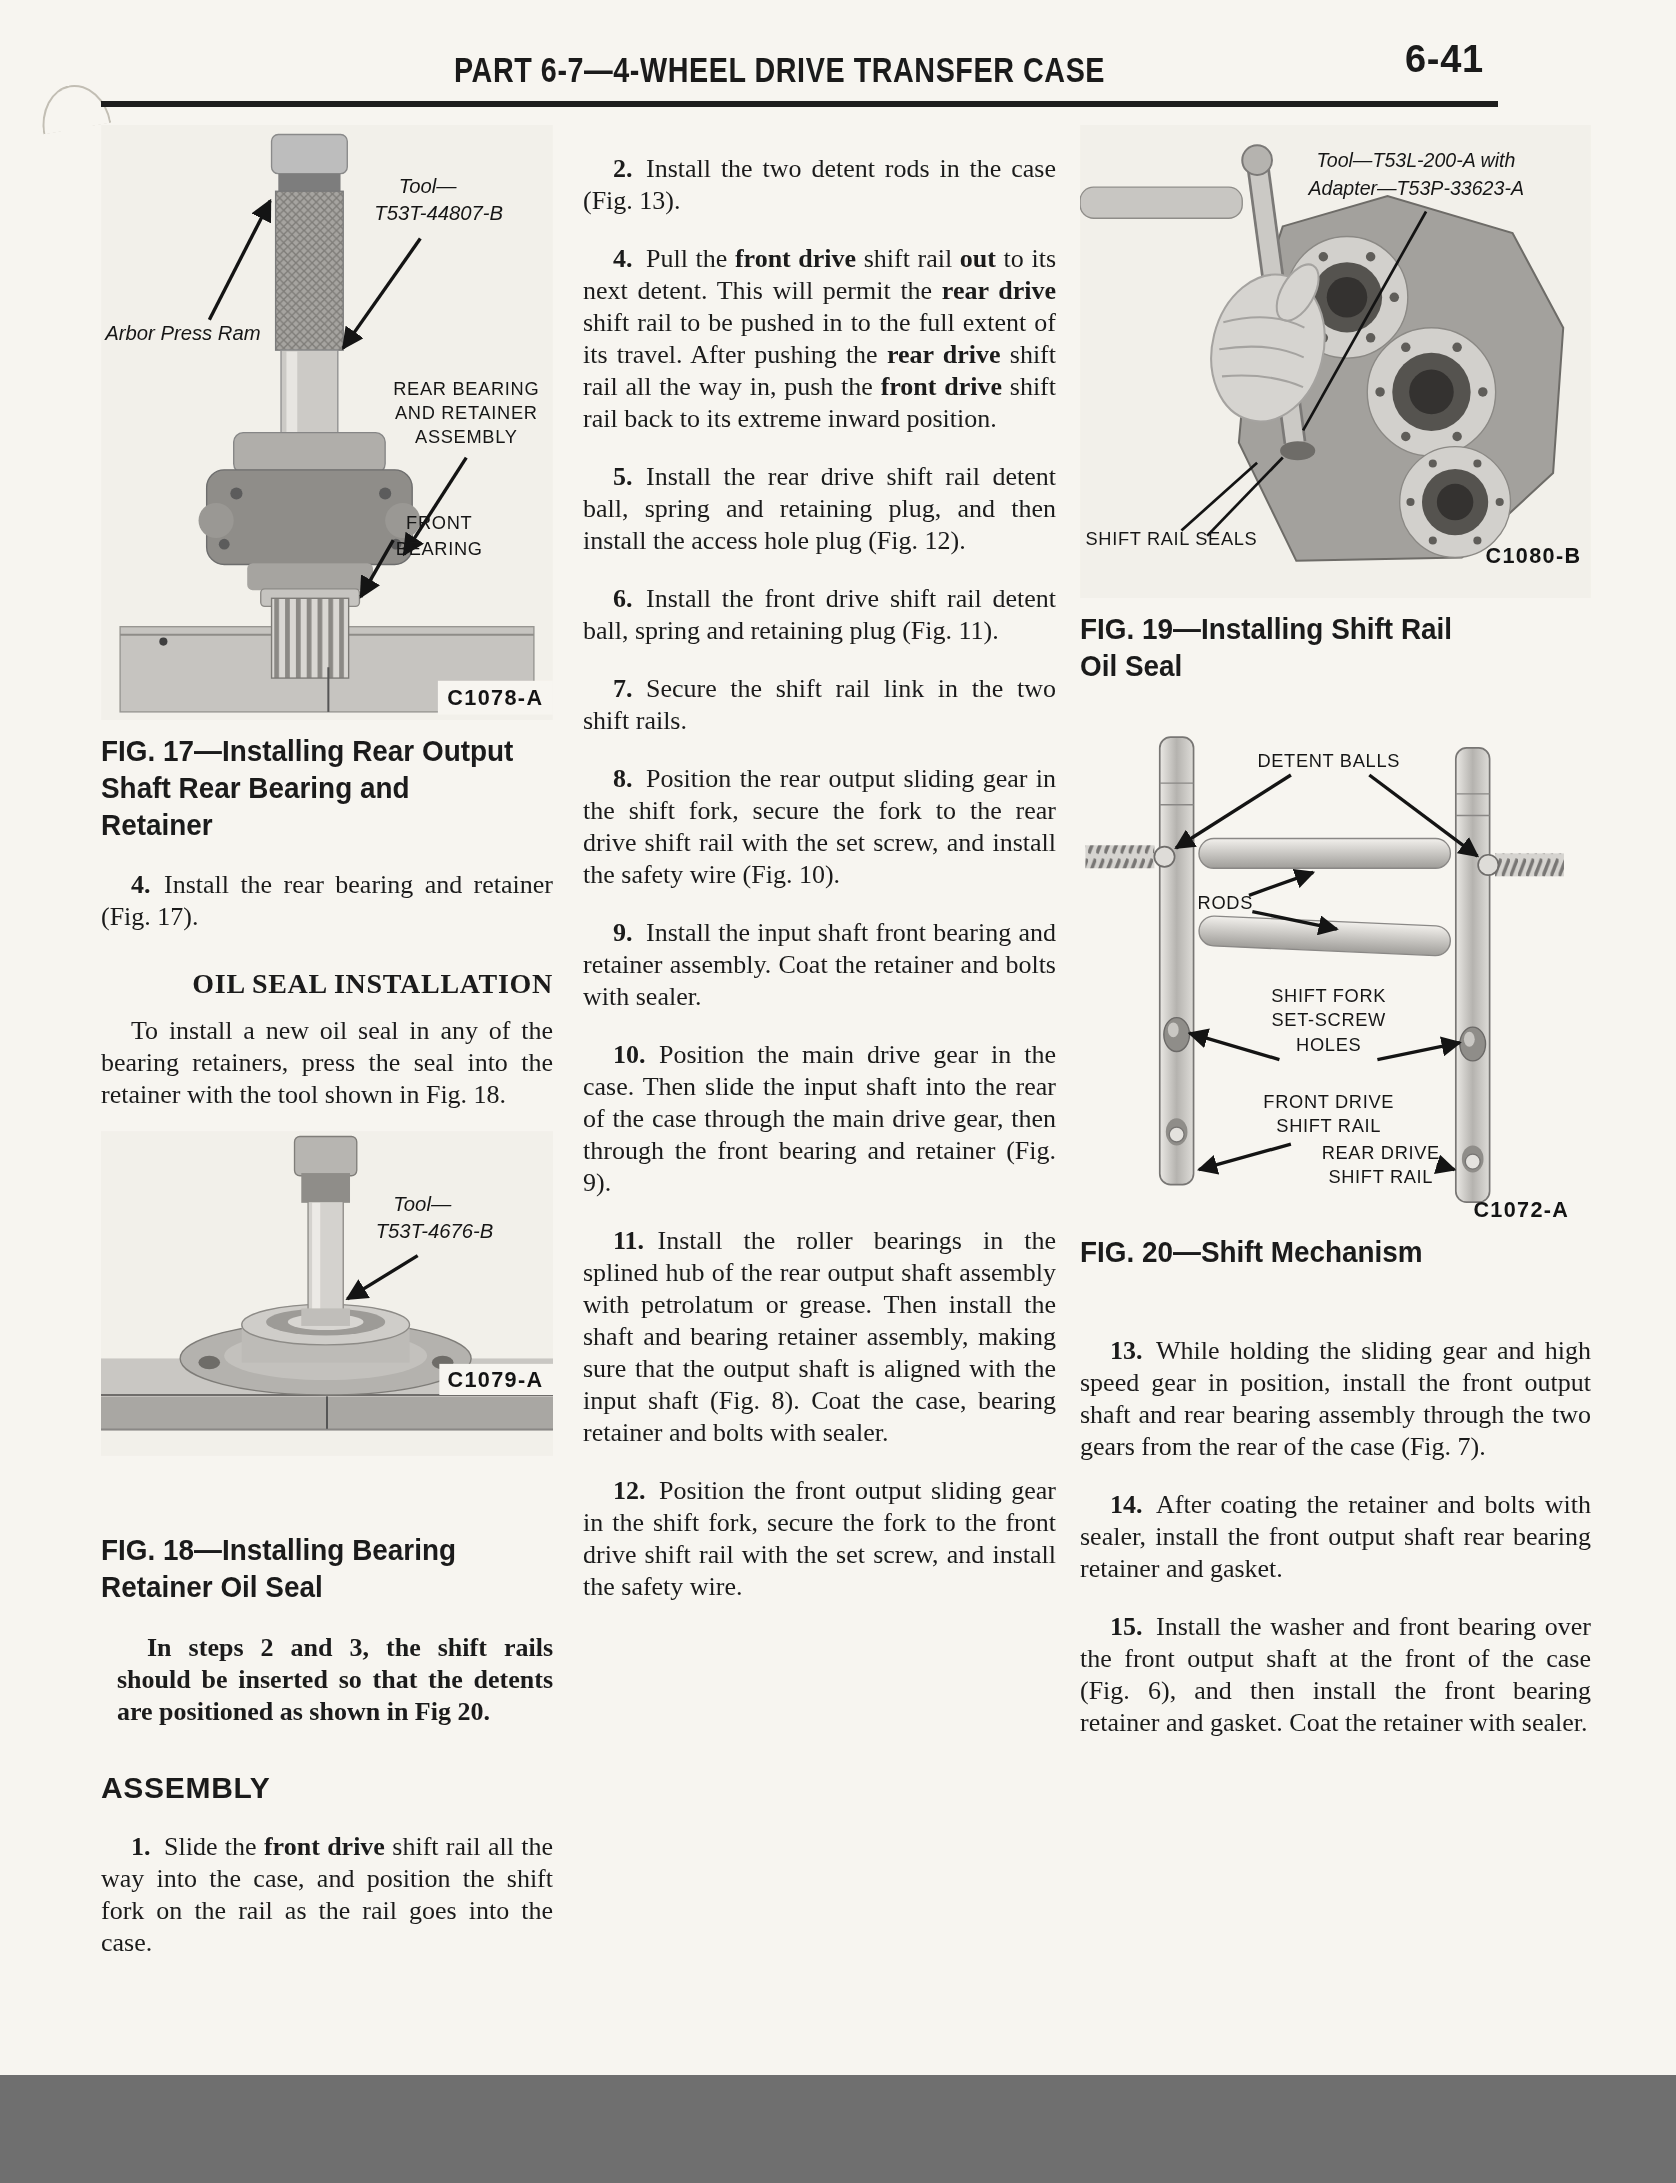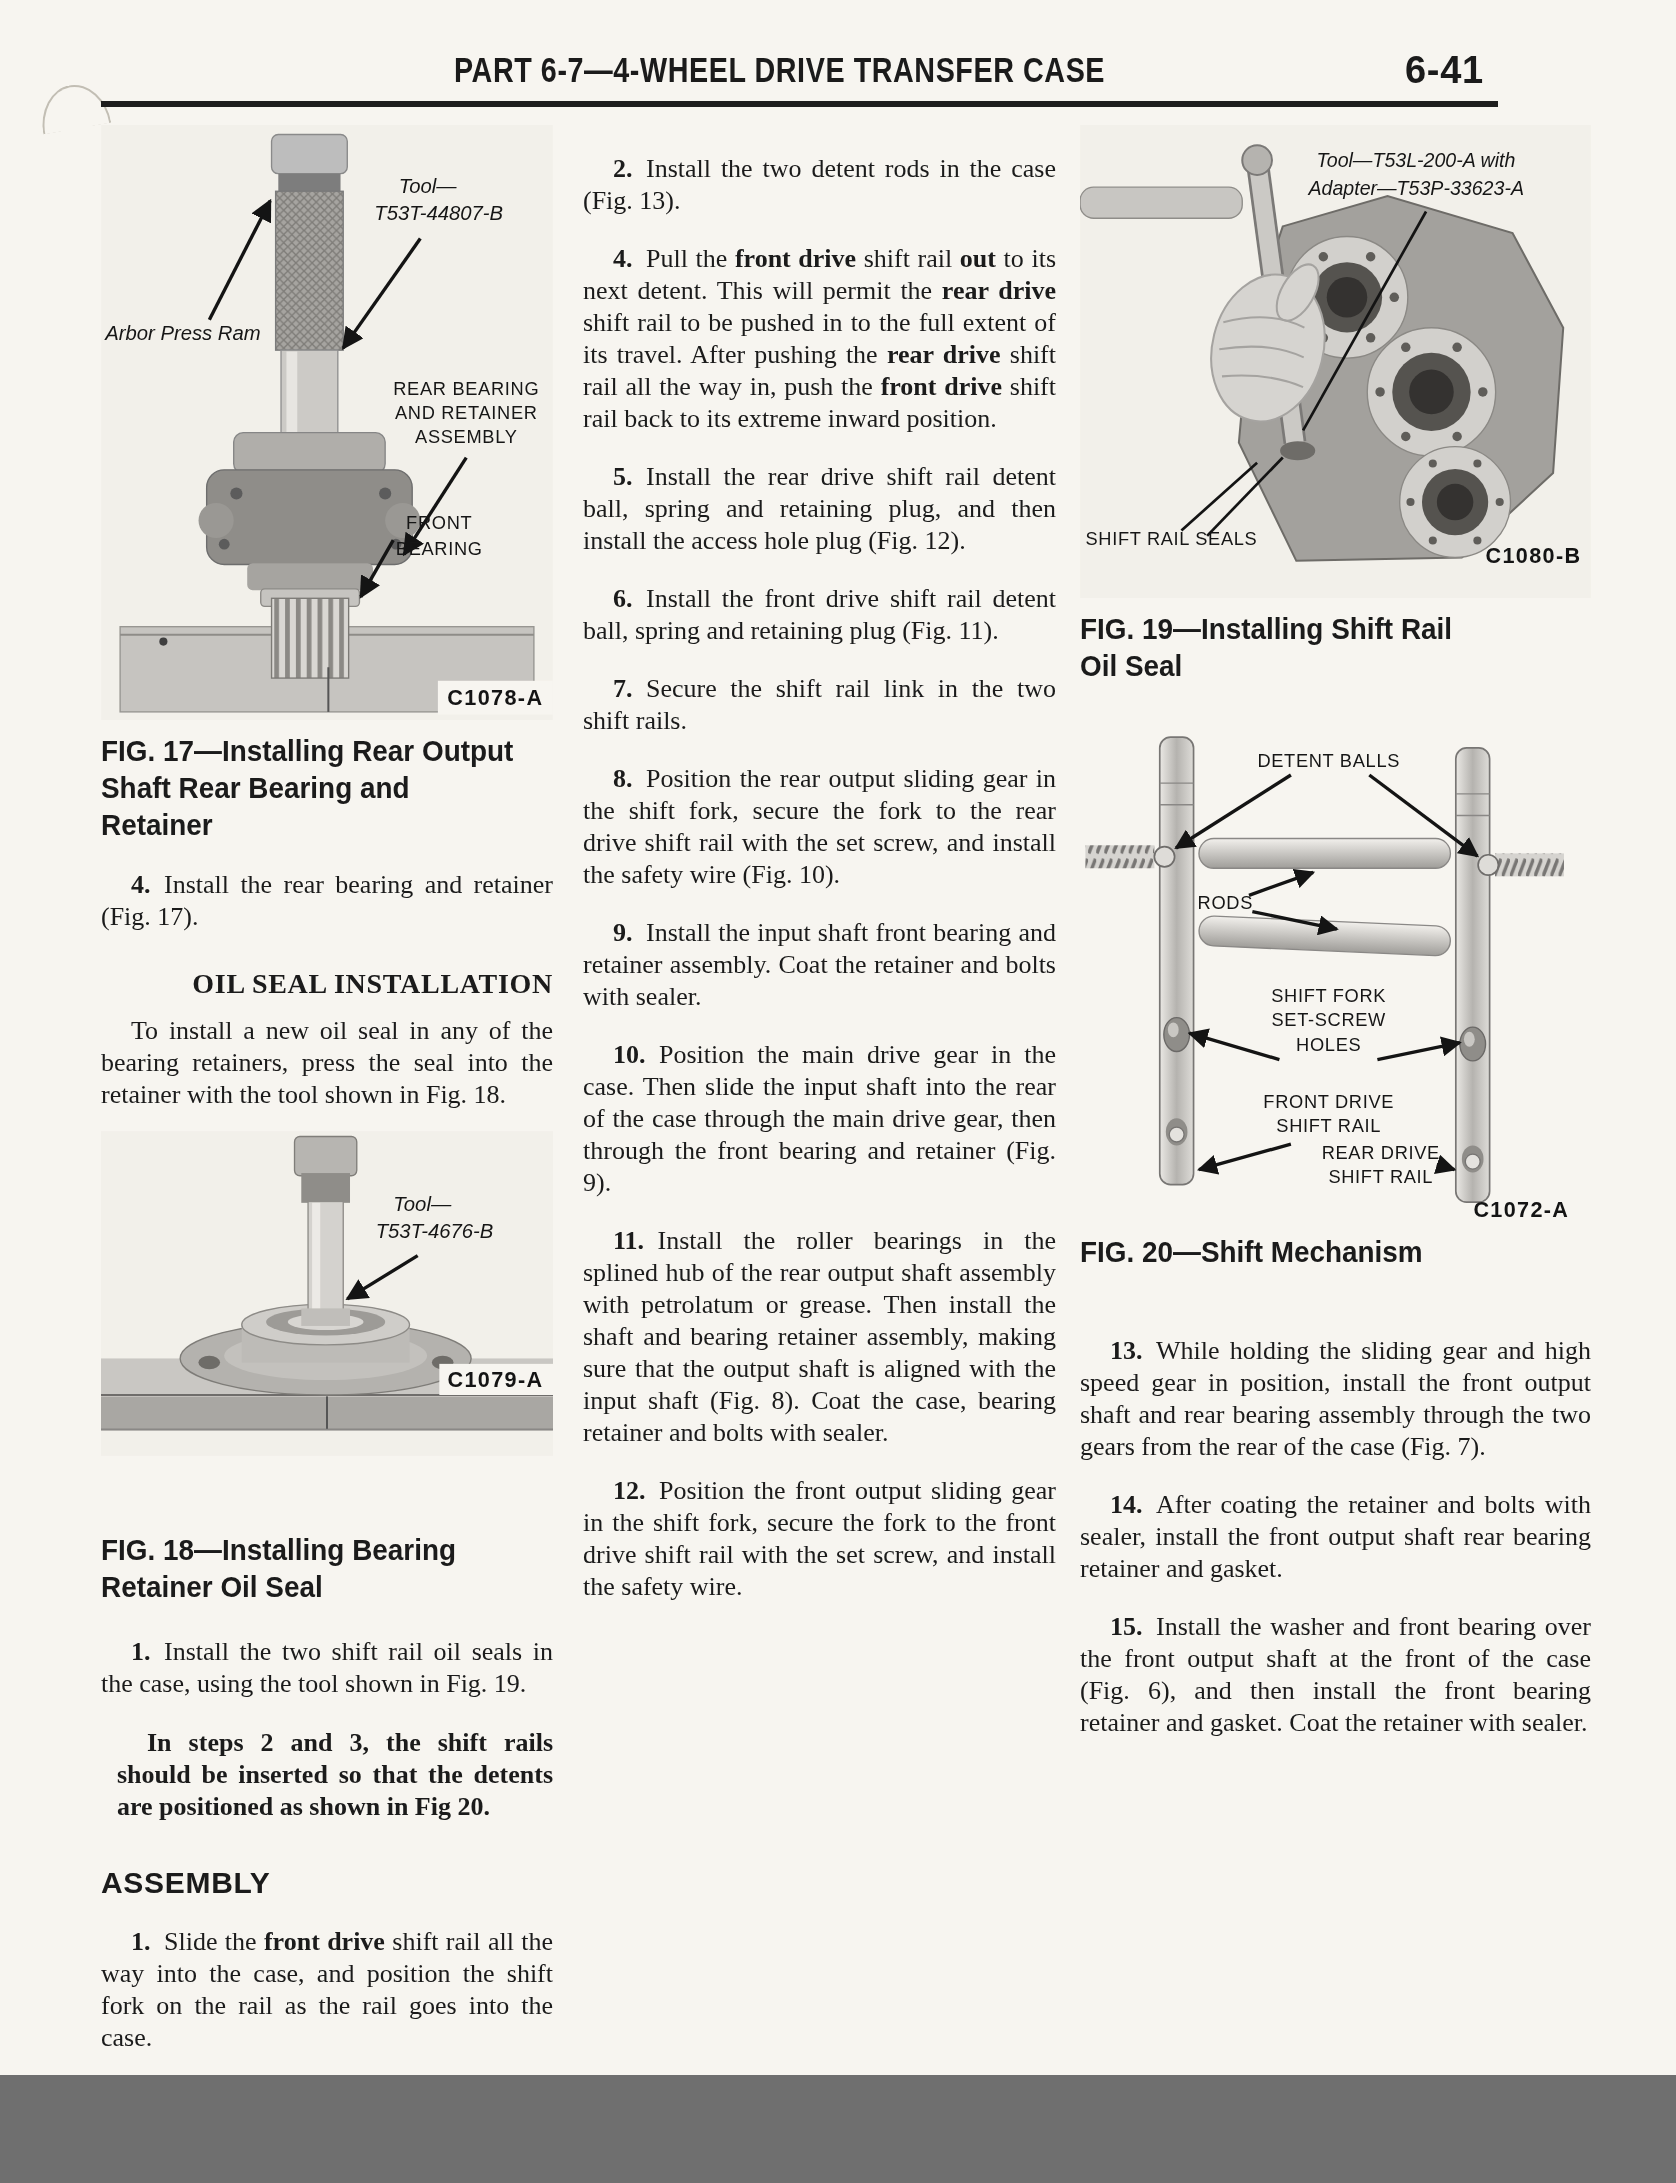--- a/index.html
+++ b/index.html
@@ -5,21 +5,21 @@
 <style>
   html,body{margin:0;padding:0;background:#6f6f6f;}
   .page{position:relative;width:1677px;height:2075px;background:#f7f5f0;color:#1b1b1b;
         font-family:"Liberation Serif",serif;overflow:hidden;}
   .corner-arc{position:absolute;left:39px;top:85px;width:65px;height:42px;
         border:2px solid #c2beb4;border-bottom:none;border-radius:50% 50% 0 0 / 100% 100% 0 0;
         transform:rotate(-10deg);}
   .header-title{position:absolute;left:454px;top:50px;font-family:"Liberation Sans",sans-serif;
         font-weight:700;font-size:35px;letter-spacing:0.7px;transform:scaleX(0.82);transform-origin:left;
         white-space:nowrap;}
-  .page-number{position:absolute;left:1405px;top:49px;font-family:"Liberation Sans",sans-serif;
+  .page-number{position:absolute;left:1405px;top:38px;font-family:"Liberation Sans",sans-serif;
         font-weight:700;font-size:38px;letter-spacing:0.7px;}
   .rule{position:absolute;left:101px;top:101px;width:1397px;height:6px;background:#1e1e1e;}
   .col{position:absolute;top:125px;}
   .col-left{left:101px;width:452px;}
   .col-mid{left:583px;width:473px;}
   .col-right{left:1080px;width:511px;}
   .step,.para{font-size:26px;line-height:32px;text-align:justify;margin:26px 0 0 0;text-indent:30px;}
   .col-mid .step:first-child{margin-top:28px;}
   .step .num{font-weight:700;margin-right:13.5px;}
   .note{font-weight:700;font-size:26px;line-height:32px;text-align:justify;margin:27px 0 0 16px;text-indent:30px;}
@@ -157,21 +157,20 @@
           <text class="svgital" x="432" y="118">Tool—</text>
           <text class="svgital" x="406" y="158">T53T-4676-B</text>
           <line class="ldr" x1="468" y1="184" x2="364" y2="248" marker-end="url(#ah18)"></line>
         </g>
         <rect x="500" y="344" width="168" height="46" fill="#f7f5f0"></rect>
         <text class="svgcode" x="512" y="378">C1079-A</text>
       </svg>
       <figcaption class="figcaption fig18cap">FIG. 18—Installing Bearing Retainer Oil Seal</figcaption>
     </figure>
 
-    <p class="step step1-left"><b class="num">1.</b><span>Install the two shift rail oil seals in the case, using the tool shown in Fig. 19.</span></p>
 
     <p class="note">In steps 2 and 3, the shift rails should be inserted so that the detents are positioned as shown in Fig 20.</p>
 
     <h3 class="assembly">ASSEMBLY</h3>
 
     <p class="step"><b class="num">1.</b><span>Slide the <b>front drive</b> shift rail all the way into the case, and position the shift fork on the rail as the rail goes into the case.</span></p>
   </div>
 
   <div class="col col-mid">
     <p class="step"><b class="num">2.</b><span>Install the two detent rods in the case (Fig. 13).</span></p>

